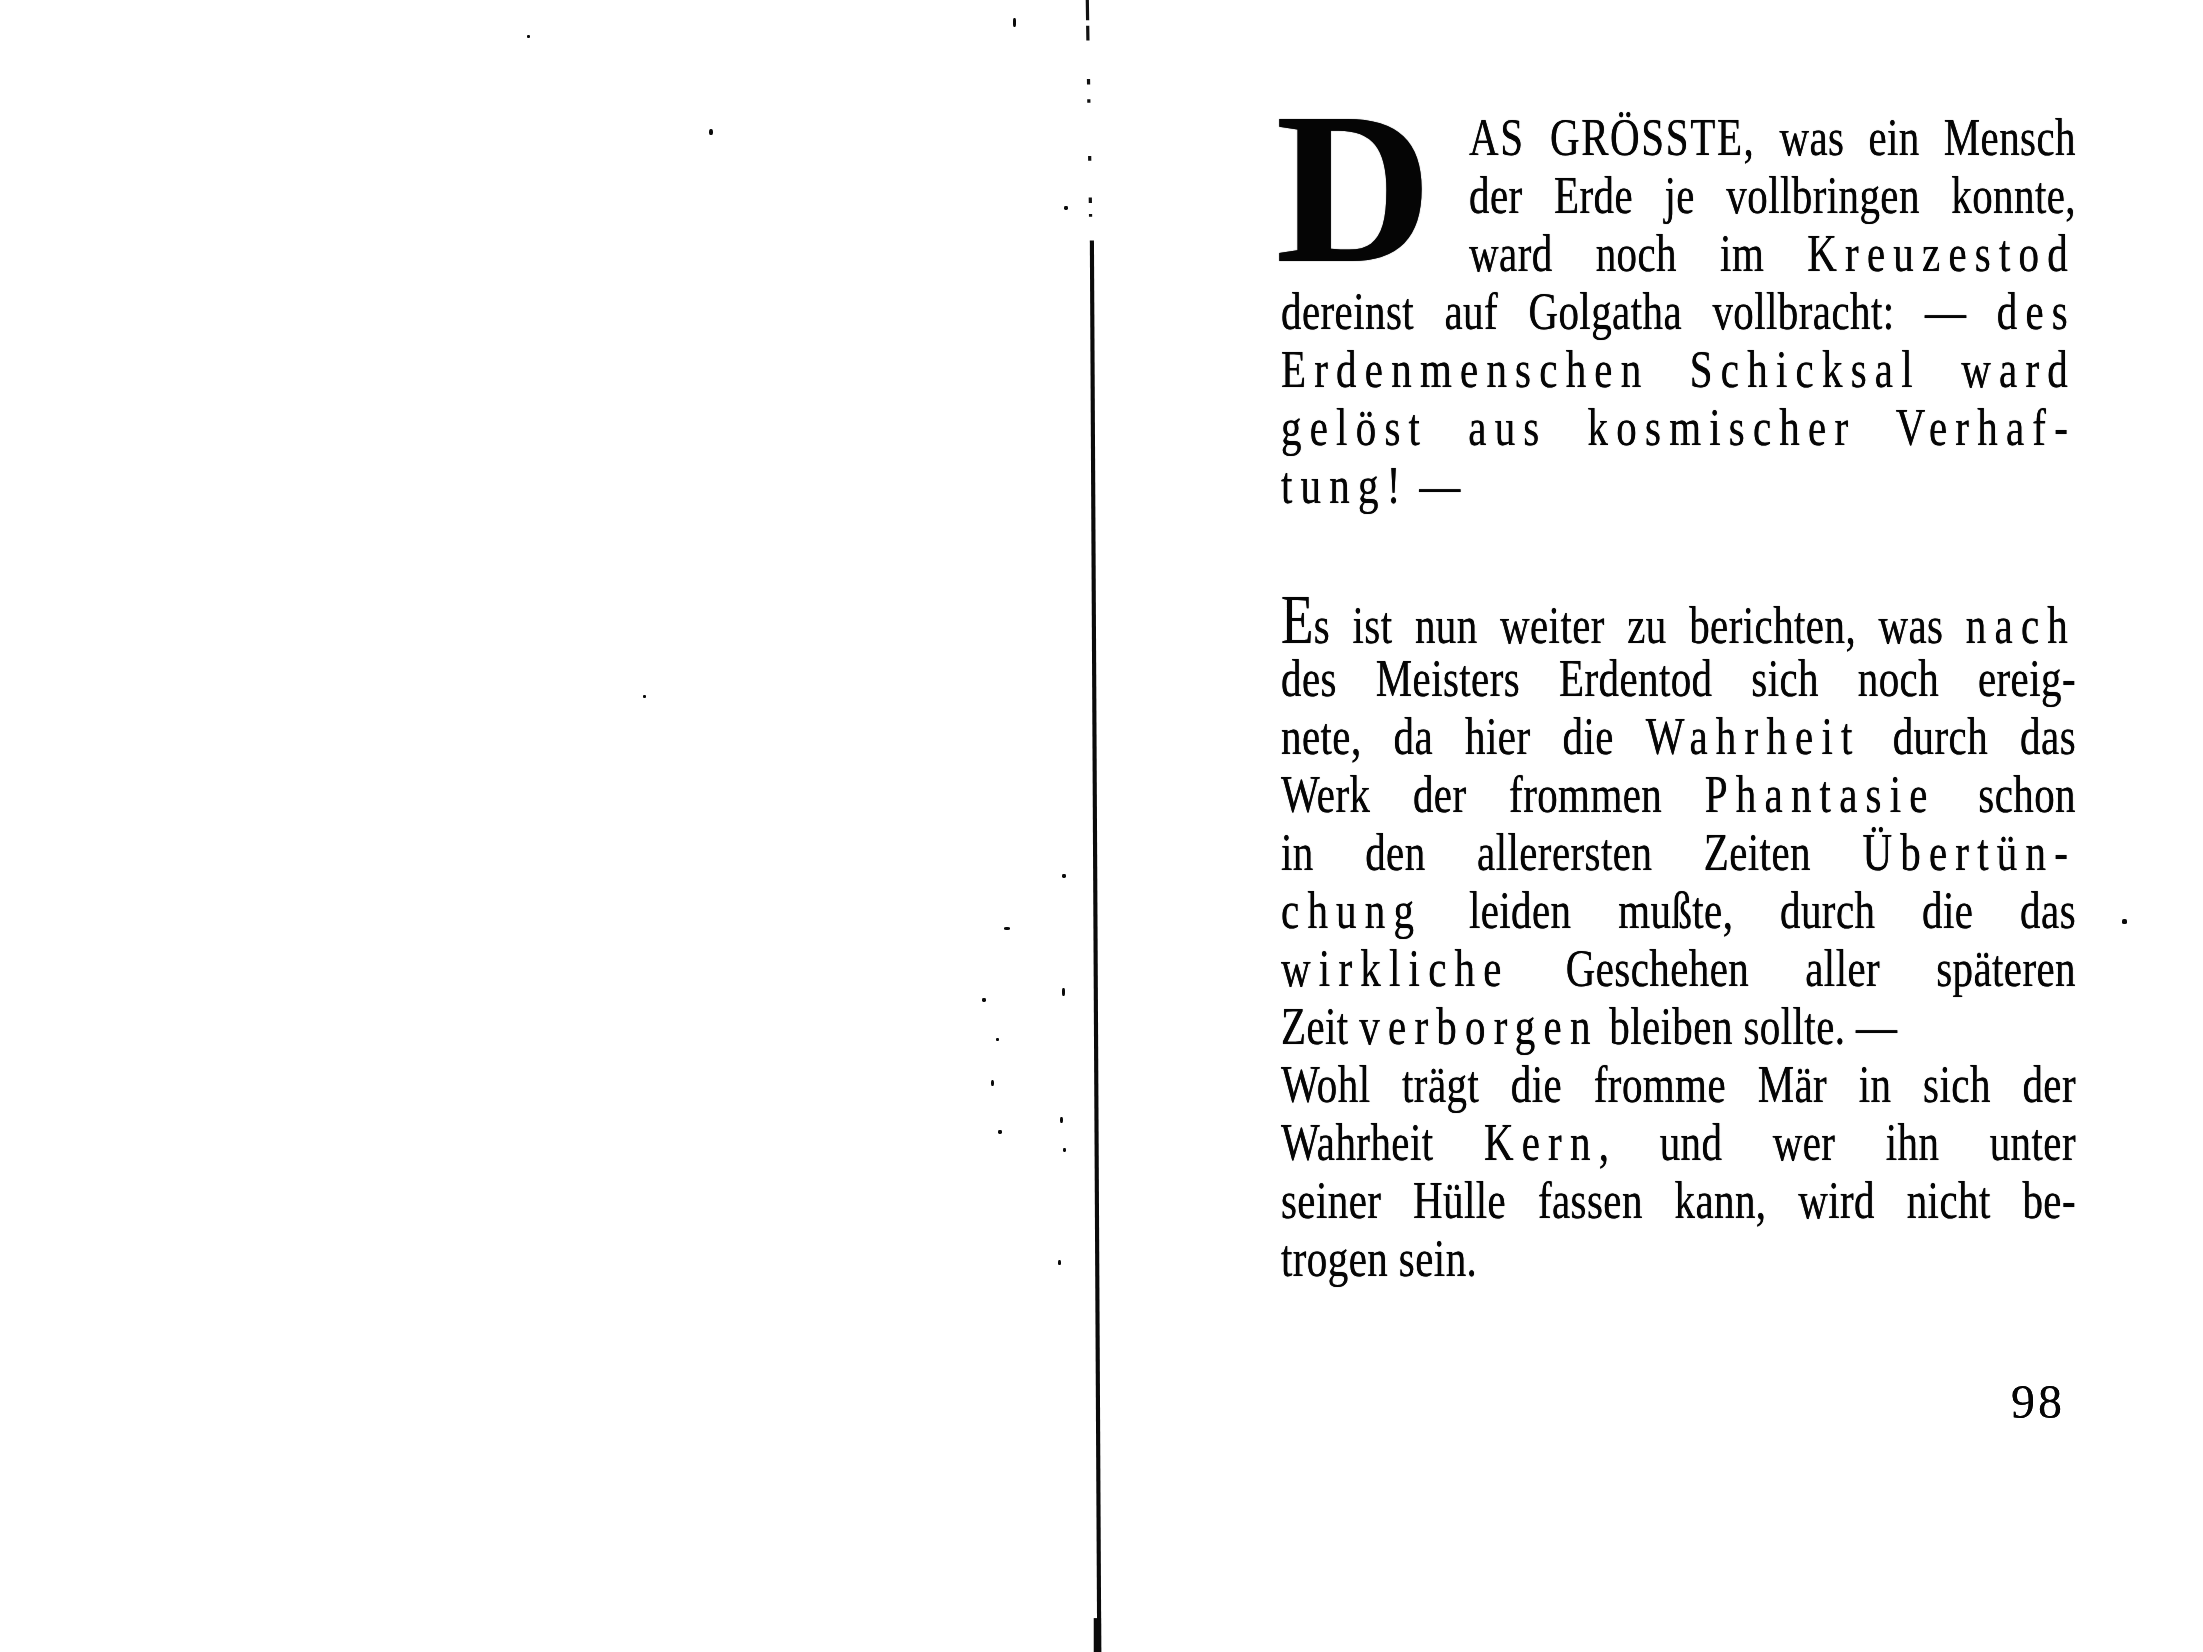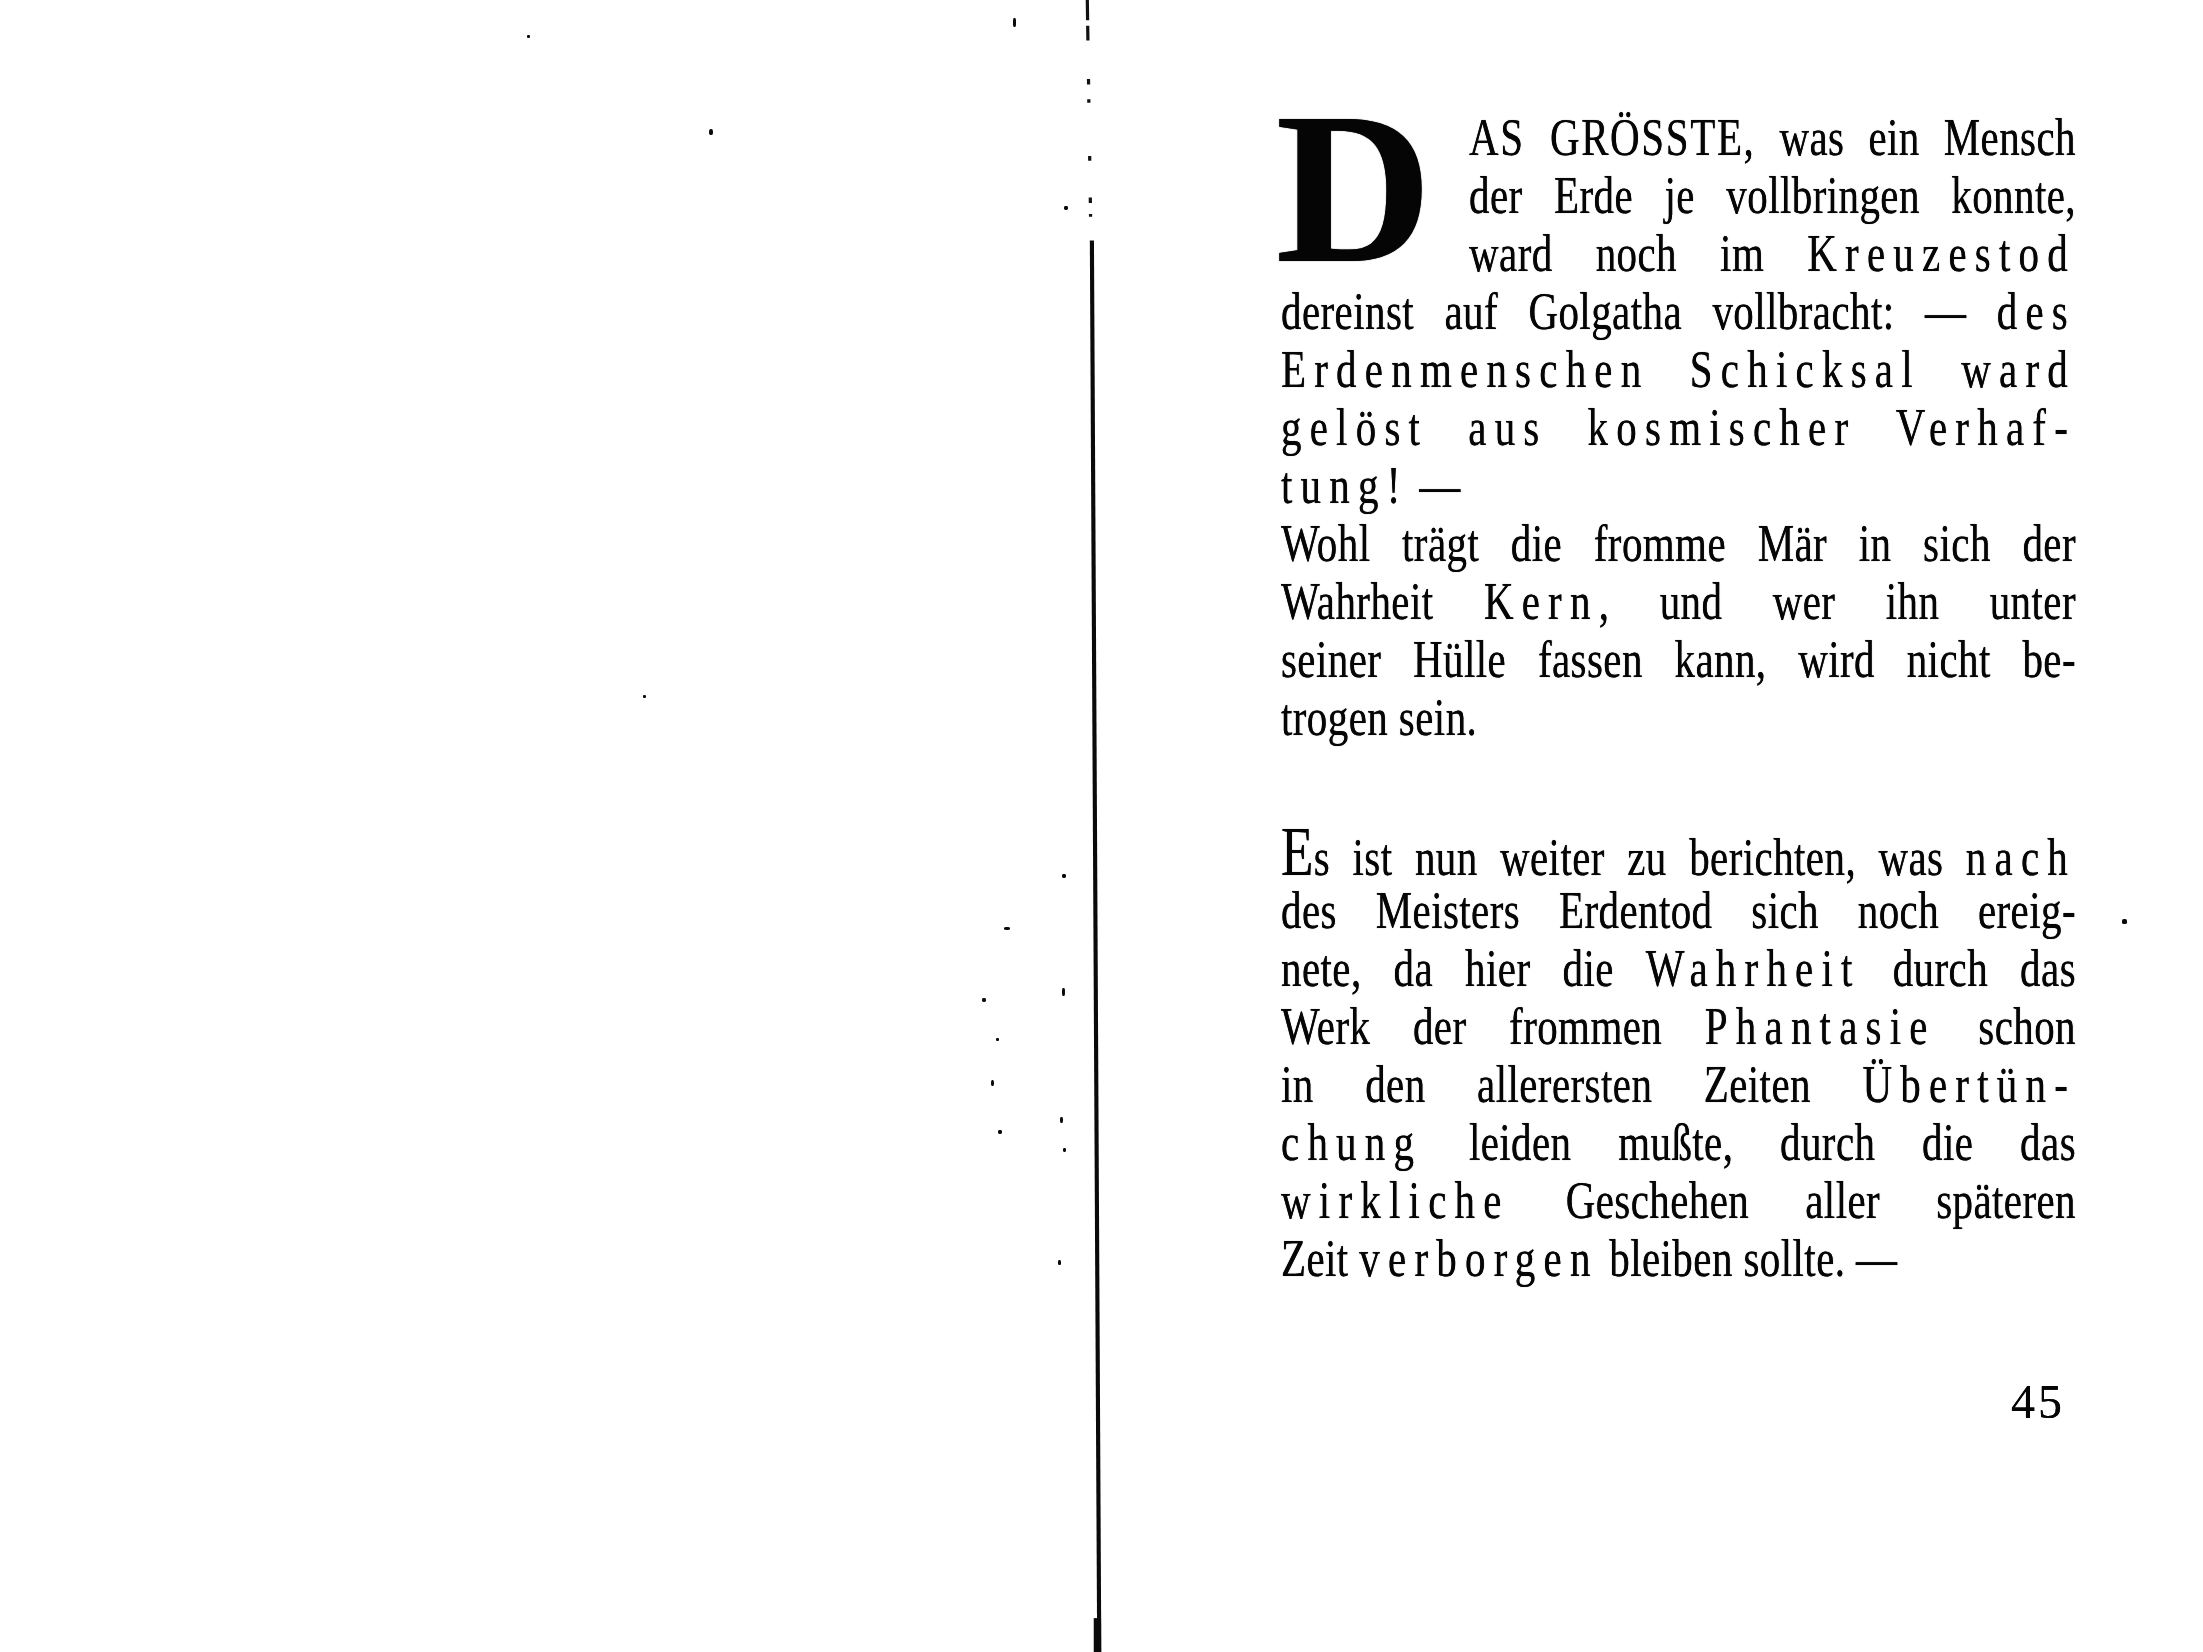--- a/index.html
+++ b/index.html
@@ -80,39 +80,39 @@
       <div class="para">
         <span class="dropcap">D</span>
         <div class="line justify indent"><span class="run caps">AS GRÖSSTE,</span><span class="run"> was ein Mensch</span></div>
         <div class="line justify indent"><span class="run">der Erde je vollbringen konnte,</span></div>
         <div class="line justify indent"><span class="run">ward noch im </span><span class="run sperr">Kreuzestod</span></div>
         <div class="line justify"><span class="run">dereinst auf Golgatha vollbracht: — </span><span class="run sperr">des</span></div>
         <div class="line justify"><span class="run sperr">Erdenmenschen Schicksal ward</span></div>
         <div class="line justify"><span class="run sperr">gelöst aus kosmischer Verhaf-</span></div>
         <div class="line"><span class="run sperr">tung!</span><span class="run"> —</span></div>
       </div>
-      <div class="para">
-        <div class="line justify"><span class="run">Wohl trägt die fromme Mär in sich der</span></div>
-        <div class="line justify"><span class="run">Wahrheit </span><span class="run sperr">Kern</span><span class="run">, und wer ihn unter</span></div>
-        <div class="line justify"><span class="run">seiner Hülle fassen kann, wird nicht be-</span></div>
-        <div class="line"><span class="run">trogen sein.</span></div>
-      </div>
       <div class="para gap">
         <div class="line justify"><span class="run bigcap">E</span><span class="run">s ist nun weiter zu berichten, was </span><span class="run sperr">nach</span></div>
         <div class="line justify"><span class="run">des Meisters Erdentod sich noch ereig-</span></div>
         <div class="line justify"><span class="run">nete, da hier die </span><span class="run sperr">Wahrheit</span><span class="run"> durch das</span></div>
         <div class="line justify"><span class="run">Werk der frommen </span><span class="run sperr">Phantasie</span><span class="run"> schon</span></div>
         <div class="line justify"><span class="run">in den allerersten Zeiten </span><span class="run sperr">Übertün-</span></div>
         <div class="line justify"><span class="run sperr">chung</span><span class="run"> leiden mußte, durch die das</span></div>
         <div class="line justify"><span class="run sperr">wirkliche</span><span class="run"> Geschehen aller späteren</span></div>
         <div class="line"><span class="run">Zeit </span><span class="run sperr">verborgen</span><span class="run"> bleiben sollte. —</span></div>
       </div>
+      <div class="para">
+        <div class="line justify"><span class="run">Wohl trägt die fromme Mär in sich der</span></div>
+        <div class="line justify"><span class="run">Wahrheit </span><span class="run sperr">Kern</span><span class="run">, und wer ihn unter</span></div>
+        <div class="line justify"><span class="run">seiner Hülle fassen kann, wird nicht be-</span></div>
+        <div class="line"><span class="run">trogen sein.</span></div>
+      </div>
     </div>
 
-  <div class="pagenum">45</div>
+  <div class="pagenum">98</div>
 
   <div id="specks">
       <div class="speck" style="left: 1013px; top: 18.4px; width: 2.8px; height: 8.3px;"></div>
       <div class="speck" style="left: 527px; top: 35px; width: 2.8px; height: 2.8px;"></div>
       <div class="speck" style="left: 709px; top: 129px; width: 3.7px; height: 6.4px;"></div>
       <div class="speck" style="left: 643px; top: 695px; width: 2.8px; height: 2.8px;"></div>
       <div class="speck" style="left: 1064px; top: 206px; width: 3.7px; height: 3.7px;"></div>
       <div class="speck" style="left: 1062px; top: 874px; width: 3.7px; height: 3.7px;"></div>
       <div class="speck" style="left: 1004px; top: 927px; width: 5.5px; height: 2.8px;"></div>
       <div class="speck" style="left: 982px; top: 998px; width: 3.7px; height: 3.7px;"></div>

